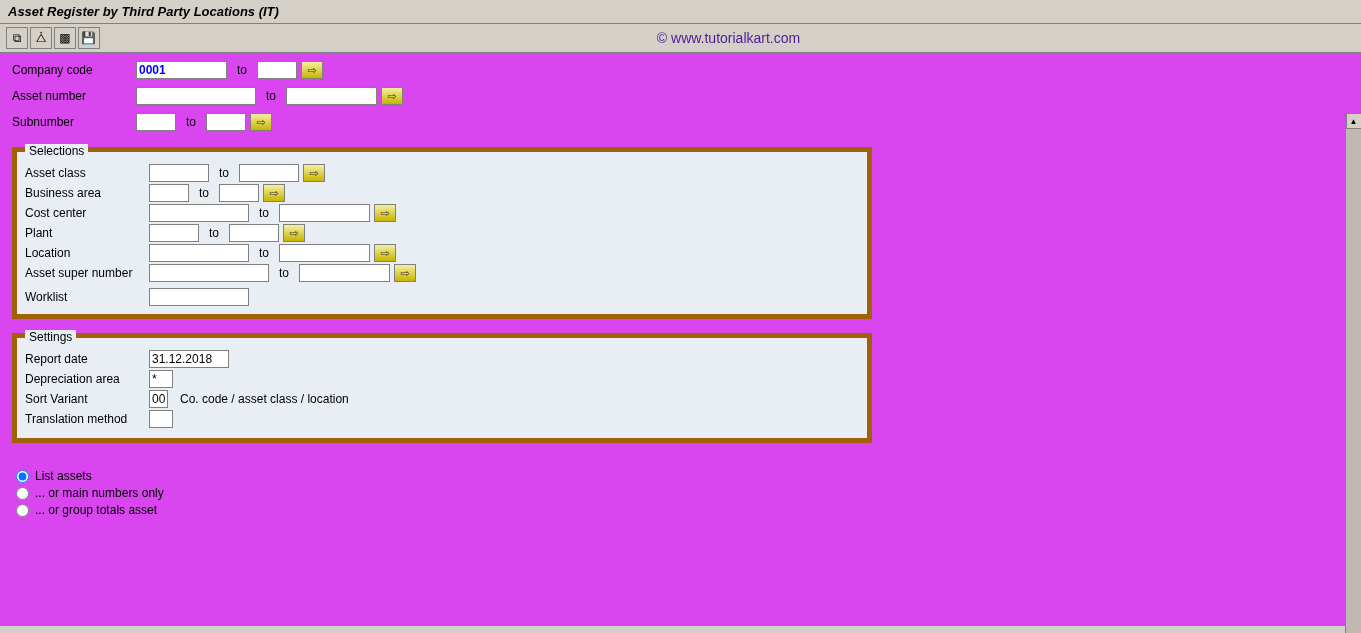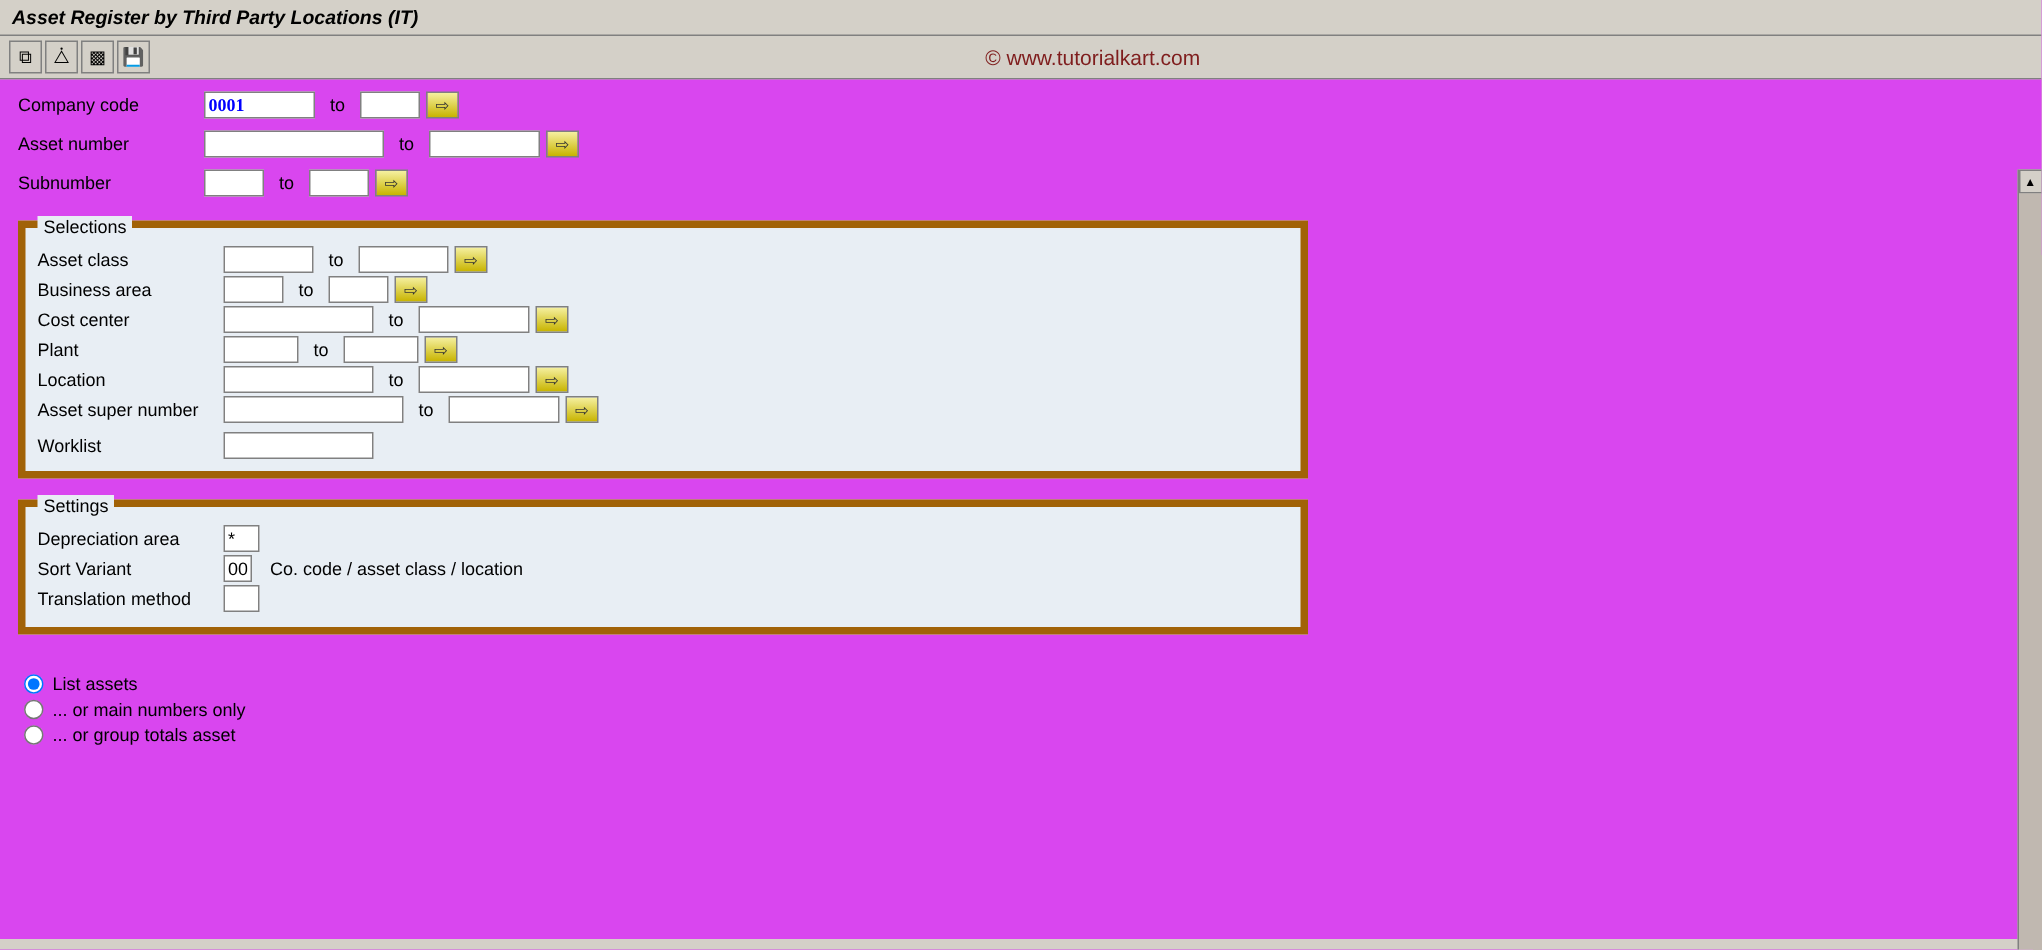--- a/index.html
+++ b/index.html
@@ -33,21 +33,21 @@
       height: 22px;
       background: #d4d0c8;
       border: 1px solid #808080;
       display: flex;
       align-items: center;
       justify-content: center;
       cursor: pointer;
       font-size: 12px;
     }
     .watermark {
-      color: #7f1d1d;
+      color: #4c1d95;
       font-size: 14px;
       margin: 0 auto;
       text-align: center;
       flex: 1;
     }
     .main-content {
       background: #d946ef;
       padding: 8px 12px;
       display: flex;
       flex-direction: column;
@@ -101,21 +101,21 @@
       left: 8px;
       background: #e8eef4;
       padding: 0 4px;
       font-size: 12px;
       font-weight: normal;
     }
     .section-content {
       margin-top: 4px;
     }
     .input-w60 { width: 60px; }
-    .input-w80 { width: 74px; font-family: Liberation Serif, serif; }
+    .input-w80 { width: 91px; }
     .input-w100 { width: 100px; }
     .input-w120 { width: 120px; }
     .input-w40 { width: 40px; }
     .scrollbar-area {
       position: absolute;
       right: 0;
       top: 60px;
       width: 16px;
       height: calc(633px - 60px);
       background: #d4d0c8;
@@ -140,20 +140,21 @@
       width: 16px;
       background: #c0b8b0;
     }
     .sort-variant-desc {
       margin-left: 8px;
       font-size: 12px;
       text-align: right;
     }
     .radio-row {
       display: flex;
+      align-items: center;
       gap: 6px;
       margin-bottom: 3px;
     }
     .radio-row input[type=radio] {
       margin: 0;
     }
     .worklist-row {
       display: flex;
       align-items: center;
       gap: 4px;
@@ -255,20 +256,24 @@
           <span class="field-label">Worklist</span>
           <input class="field-input input-w100" type="text" value="" style="">
         </div>
       </div>
     </div>
 
     <div class="section-box" style="max-width: 860px; margin-bottom: 20px;">
       <span class="section-title">Settings</span>
       <div class="section-content">
 
+        <div class="field-row">
+          <span class="field-label">Report date</span>
+          <input class="field-input" style="width: 80px;" type="text" value="31.12.2018">
+        </div>
 
         <div class="field-row">
           <span class="field-label">Depreciation area</span>
           <input class="field-input" style="width: 24px;" type="text" value="*">
         </div>
 
         <div class="field-row">
           <span class="field-label">Sort Variant</span>
           <input class="field-input" style="width: 19px;" type="text" value="0010">
           <span class="sort-variant-desc">Co. code / asset class / location</span>

